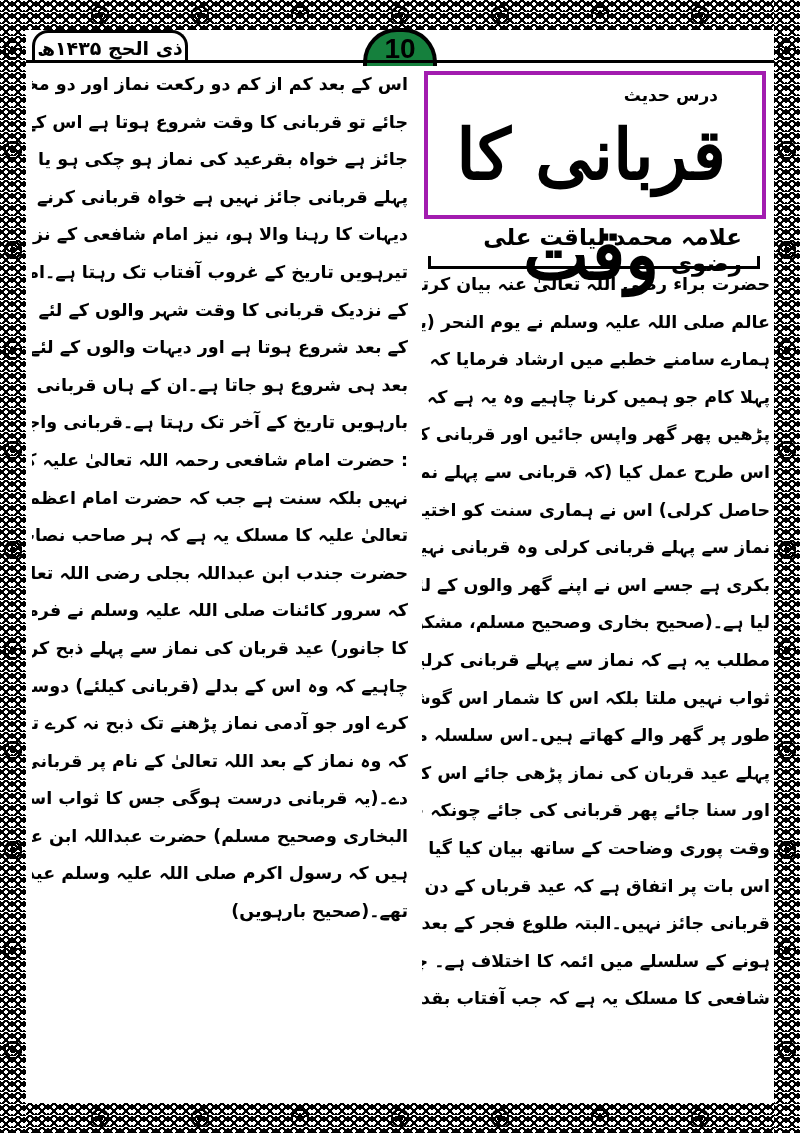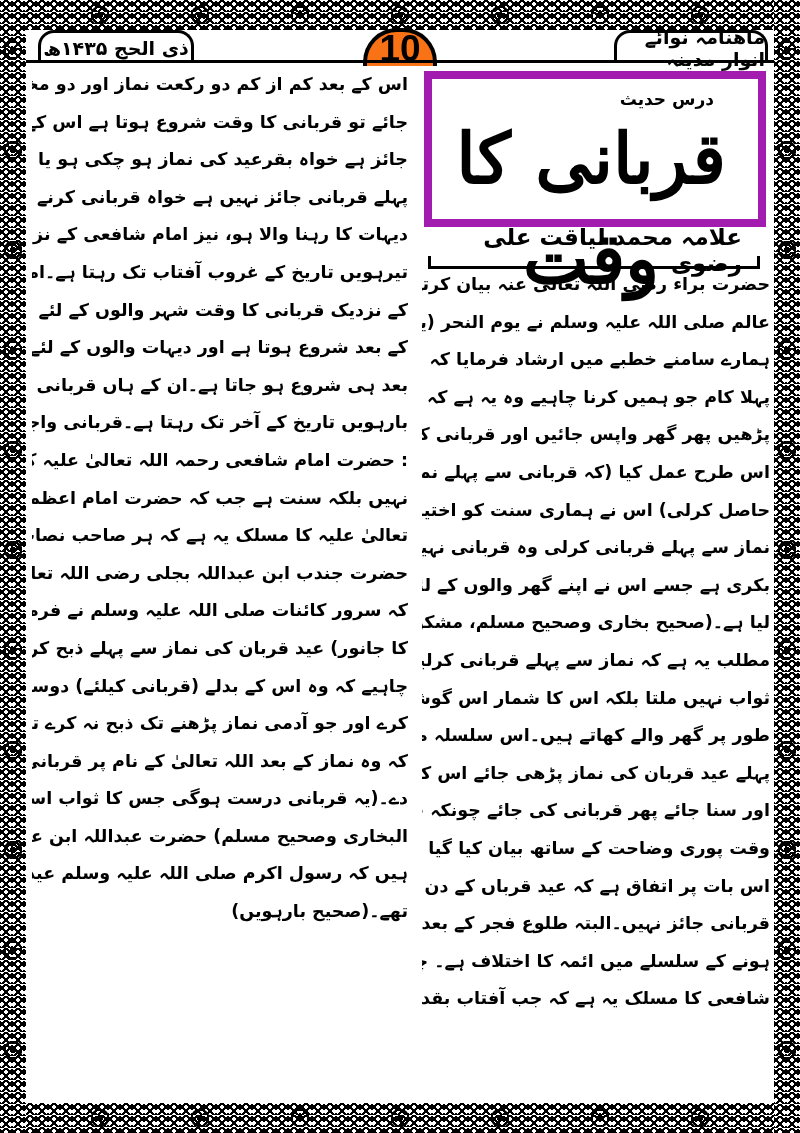--- a/index.html
+++ b/index.html
@@ -32,68 +32,67 @@
 
     
     .header { position: absolute; top: 0; left: 26px; right: 26px; height: 62px; }
     .header-pill {
       position: absolute; top: 30px; height: 30px; background: #fff;
       border: 3px solid #000; border-bottom: none; border-radius: 16px 16px 0 0;
       display: flex; align-items: center; justify-content: center;
       font-weight: bold; font-size: 19px; direction: rtl;
     }
     .pill-right { right: 6px; width: 148px; }
-    .pill-left  { left: 12px; width: 150px; }
+    .pill-left  { left: 6px; width: 150px; }
     .page-num {
       position: absolute; top: 28px; left: 50%; transform: translateX(-50%);
-      width: 66px; height: 34px; background: #f97316; border: 4px solid #000;
+      width: 66px; height: 34px; background: #15803d; border: 4px solid #000;
       border-bottom: none; border-radius: 34px 34px 0 0;
       display: flex; align-items: center; justify-content: center;
-      font-family: "Liberation Sans", sans-serif; font-weight: bold; font-size: 37px;
+      font-family: "Liberation Sans", sans-serif; font-weight: bold; font-size: 28px;
     }
     .header-rule { position: absolute; top: 60px; left: 0; right: 0; height: 0;
                    border-top: 3px solid #000; }
 
     
     .content { position: absolute; top: 66px; left: 30px; right: 30px; bottom: 32px; }
     .col { position: absolute; top: 0; bottom: 0; direction: rtl; }
     .col-left  { left: 2px; width: 376px; }
     .col-right { left: 392px; width: 348px; }
 
     .para-line {
       display: block; font-family: "DejaVu Sans", sans-serif; font-weight: bold;
       font-size: 17.5px; line-height: 37.6px; text-align: justify;
       text-align-last: justify; white-space: nowrap; overflow: hidden;
     }
     .para-line.last { text-align-last: right; }
 
     
     .title-box {
       position: absolute; top: 5px; left: 2px; right: 4px; height: 140px;
-      border: 8px solid #a21caf; background: #fff;
+      border: 4px solid #a21caf; background: #fff;
     }
     .kicker { position: absolute; top: 10px; right: 44px; font-size: 17px; font-weight: bold; direction: rtl; }
     .main-title { position: absolute; top: 30px; left: 0; right: 8px; text-align: center;
                   font-size: 70px; font-weight: bold; direction: rtl; line-height: 100px;
                   font-family: "DejaVu Serif", serif; }
     .author { position: absolute; top: 158px; right: 28px; font-size: 23px; font-weight: bold; direction: rtl; }
     .author-bracket { position: absolute; top: 190px; left: 6px; right: 10px; height: 10px;
                       border-left: 3px solid #000; border-right: 3px solid #000; border-bottom: 3px solid #000; }
     .right-body { position: absolute; top: 200px; left: 0; right: 0; }
   </style>
 </head>
 <body>
 
 <div class="border-band border-top border-h"></div>
 <div class="border-band border-bottom border-h"></div>
 <div class="border-band border-left border-v"></div>
 <div class="border-band border-right border-v"></div>
 
 <div class="header">
-  <div class="header-pill pill-right">ماهنامہ نوائے انوار مدینہ</div>
   <div class="page-num">10</div>
   <div class="header-pill pill-left">ذی الحج ۱۴۳۵ھ</div>
   <div class="header-rule"></div>
 </div>
 
 <div class="content">
 
   <div class="col col-right">
     <div class="title-box">
       <div class="kicker">درس حدیث</div>

